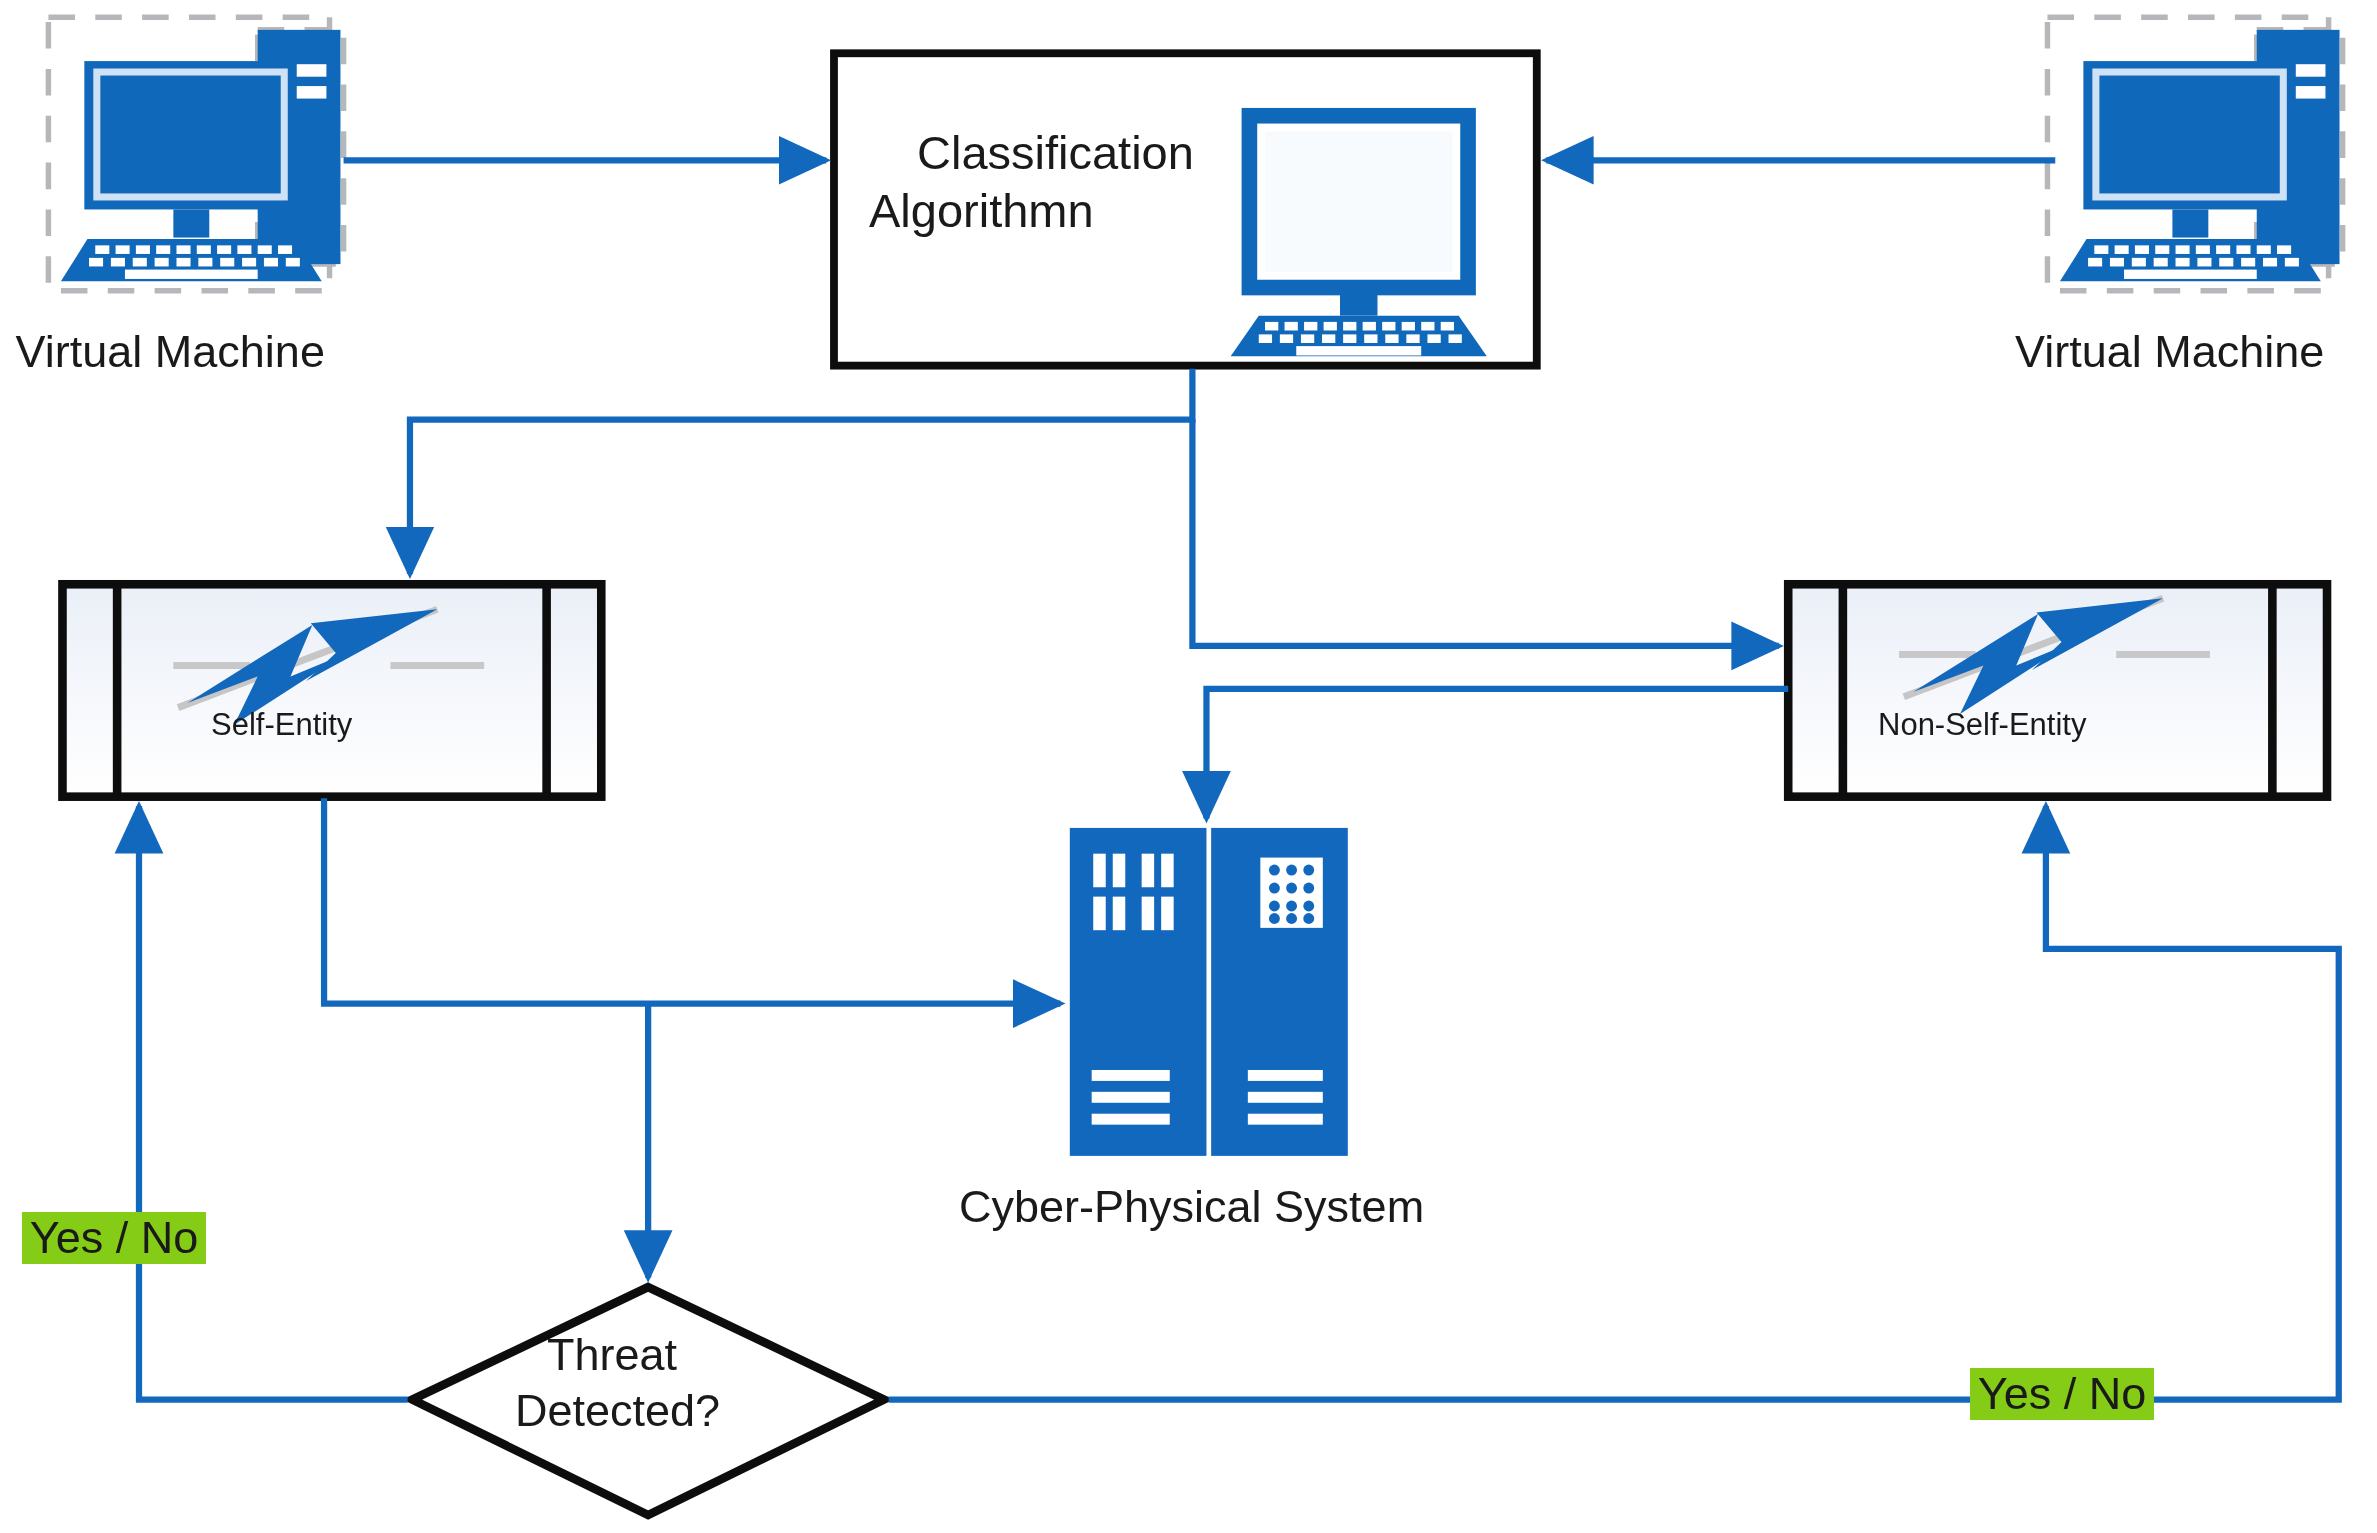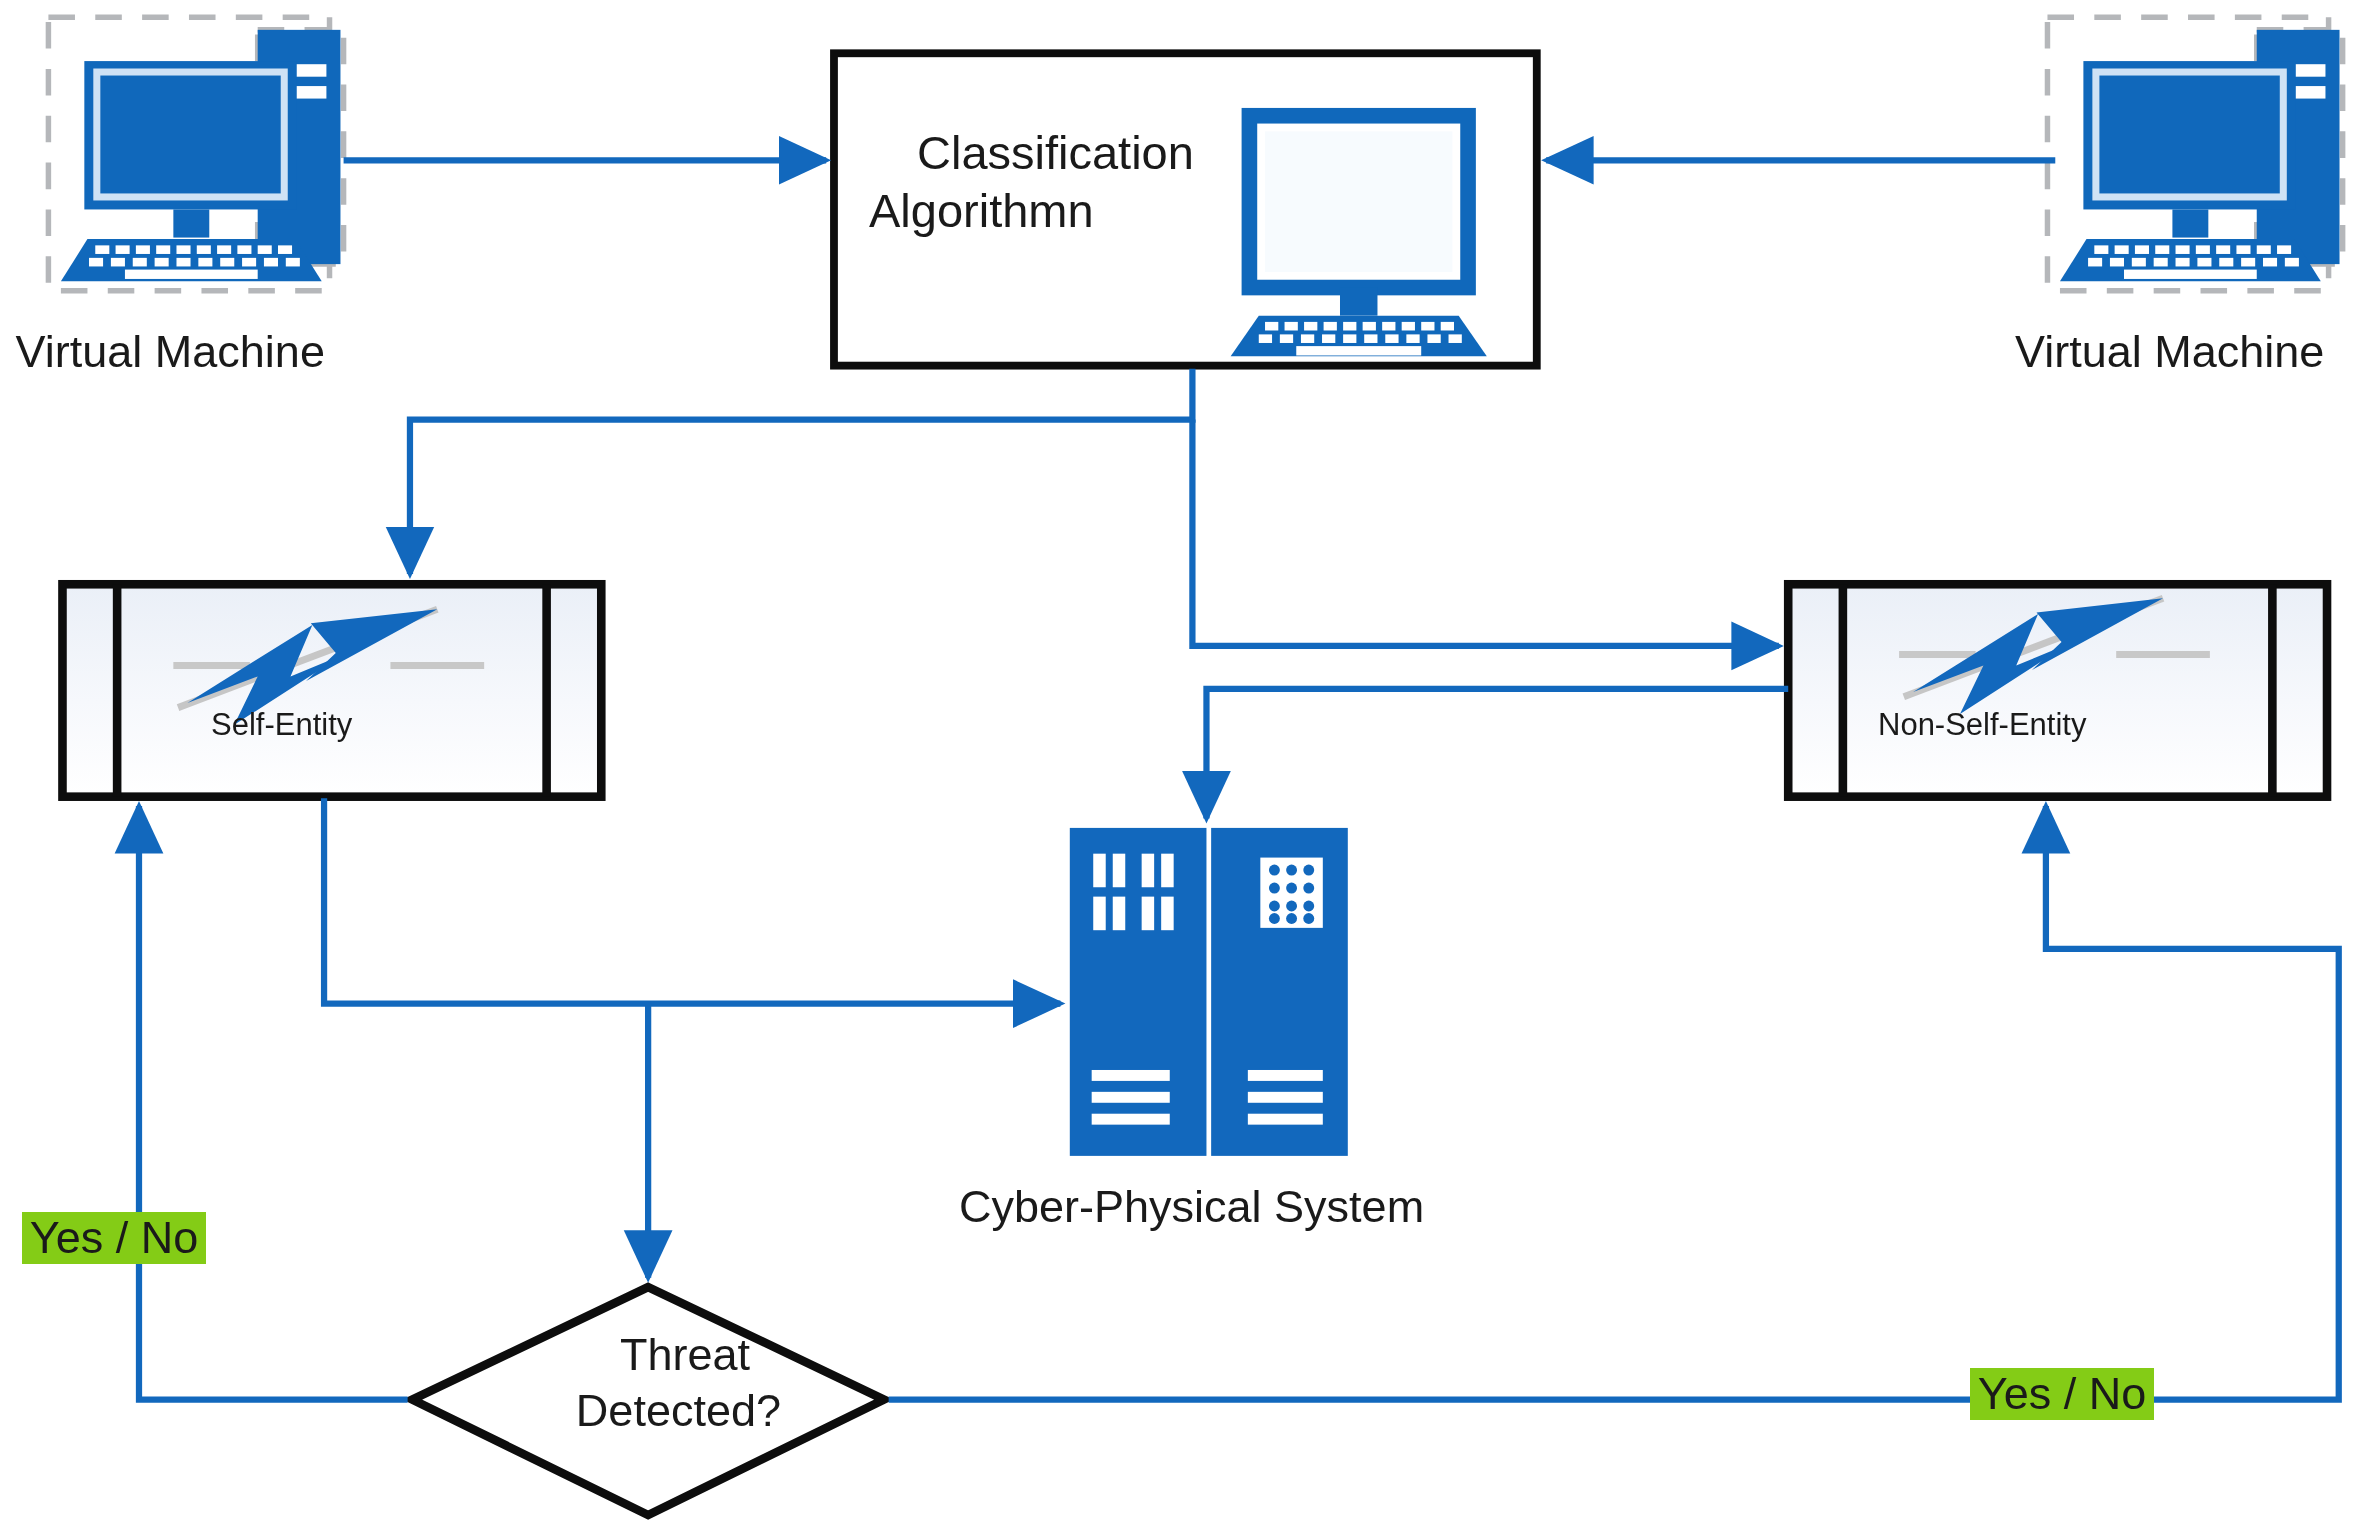--- a/index.html
+++ b/index.html
@@ -5,21 +5,21 @@
   html, body { margin:0; padding:0; background:#ffffff; }
   body { width:2377px; height:1534px; font-family:"Liberation Sans", sans-serif; }
   #stage { position:relative; width:2377px; height:1534px; overflow:hidden; background:#fff; }
   .svgroot { position:absolute; inset:0; width:2377px; height:1534px; }
   .lbl { position:absolute; color:#1a1a1a; font-family:"Liberation Sans", sans-serif; white-space:nowrap; }
   .vm-label { font-size:45px; }
   .cps-label { font-size:45px; }
   .yn-label { font-size:45px; background:#84cc16; padding:0 7.8px; }
   .box-label { font-size:31px; }
   .algo-label { font-size:47px; line-height:1.18; text-align:left; }
-  .diamond-label { font-size:45px; line-height:1.18; text-align:right; }
+  .diamond-label { font-size:45px; line-height:1.18; text-align:left; }
 </style>
 </head>
 <body>
 
 <div id="stage">
 
   <svg class="svgroot" viewBox="0 0 3044 1964">
     <defs>
       <marker id="arrowR" markerWidth="9" markerHeight="9" refX="7.6" refY="4.5" orient="auto" markerUnits="strokeWidth">
         <path d="M0,0.6 L8.4,4.5 L0,8.4 z" fill="#1268bd"></path>

